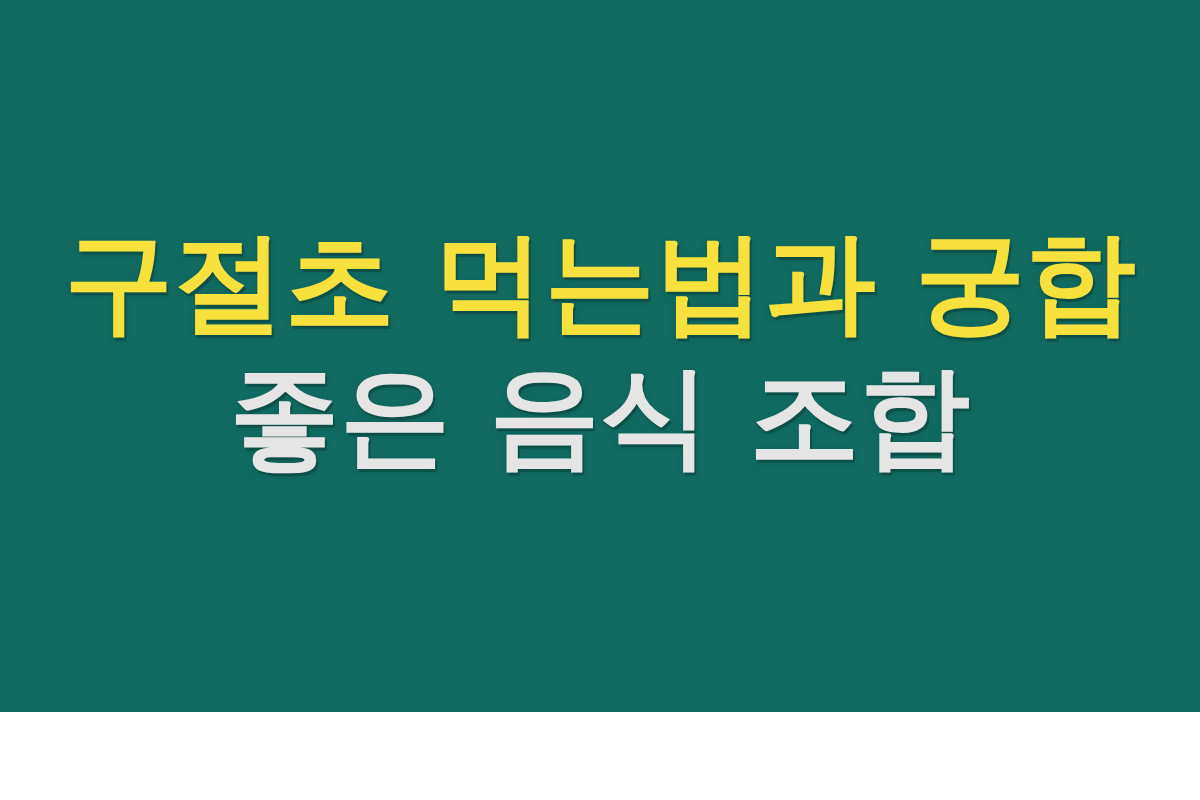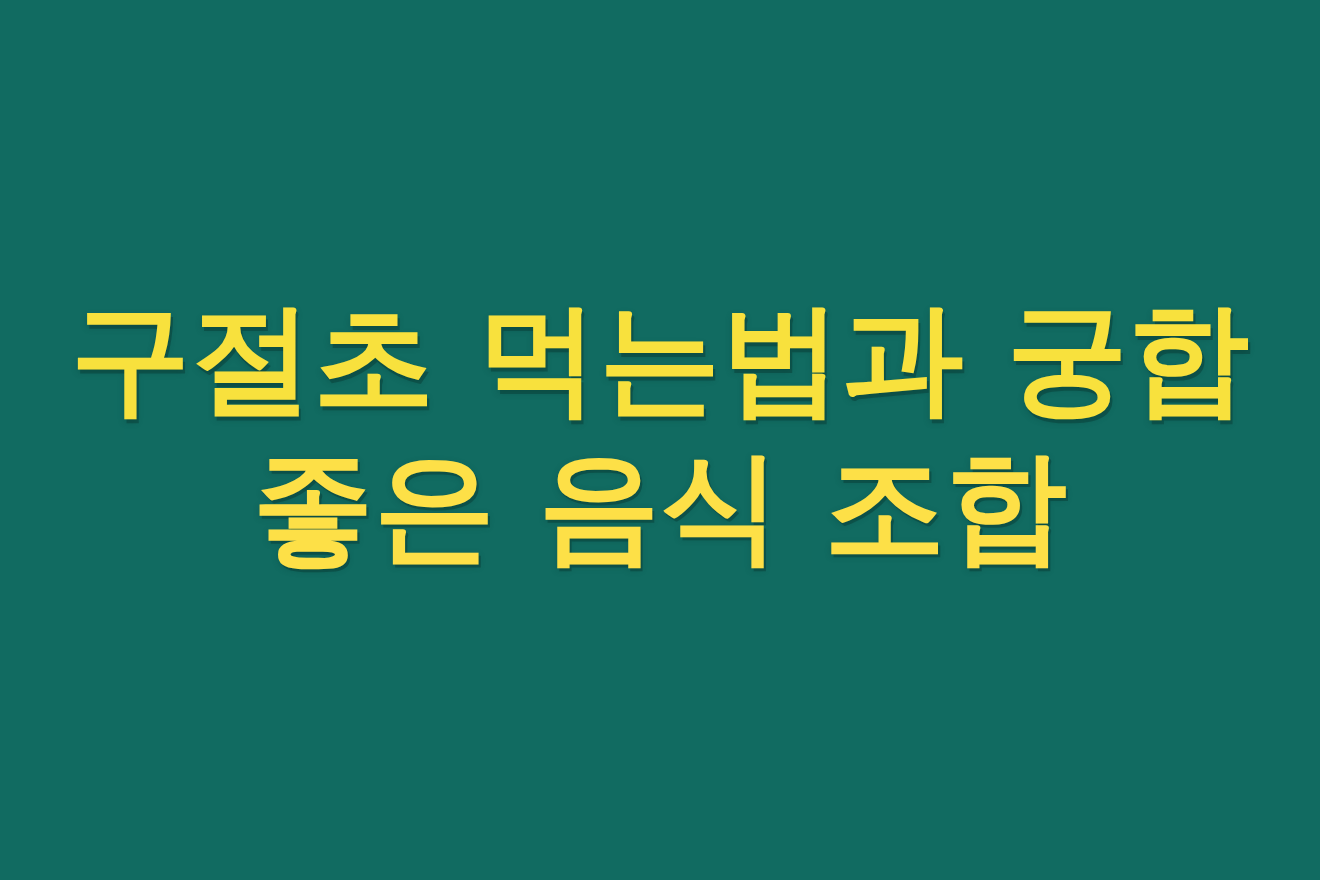--- a/index.html
+++ b/index.html
@@ -11,21 +11,21 @@
   body {
     width: 1200px;
     height: 800px;
     overflow: hidden;
     font-family: "DejaVu Sans", "Liberation Sans", sans-serif;
   }
 
   #thumbnail-card {
     position: relative;
     width: 1200px;
-    height: 800px;
+    height: 712px;
     background-color: #116B61;
     display: flex;
     align-items: center;
     justify-content: center;
     box-sizing: border-box;
   }
 
   #title-block {
     width: 100%;
     text-align: center;
@@ -59,17 +59,17 @@
 </style>
 </head>
 <body>
 
 <div id="thumbnail-card" style="background-color: rgb(17, 107, 97);">
 
   <div id="title-block">
 
     <span class="title-line" id="title-line-1" style="color: rgb(248, 225, 61);">구절초 먹는법과 궁합</span>
 
-    <span class="title-line" id="title-line-2" style="color: #fde047;">좋은 음식 조합</span>
+    <span class="title-line" id="title-line-2" style="color: #e5e5e5;">좋은 음식 조합</span>
 
   </div>
 
 </div>
 
 </body></html>

